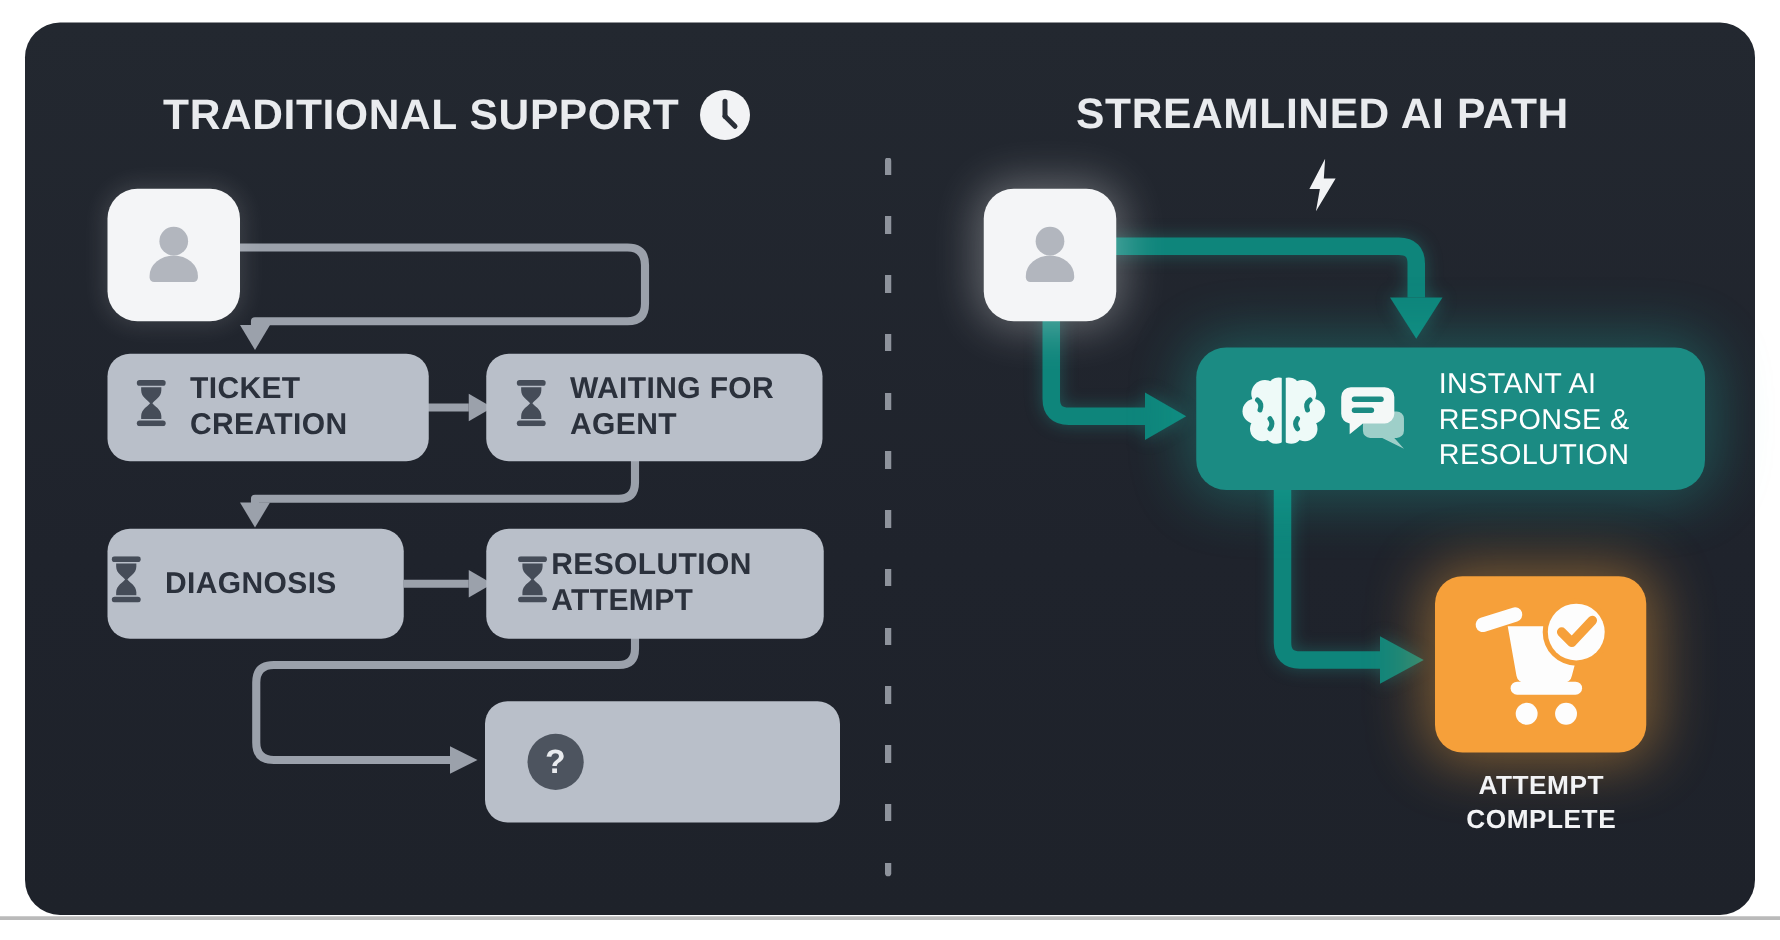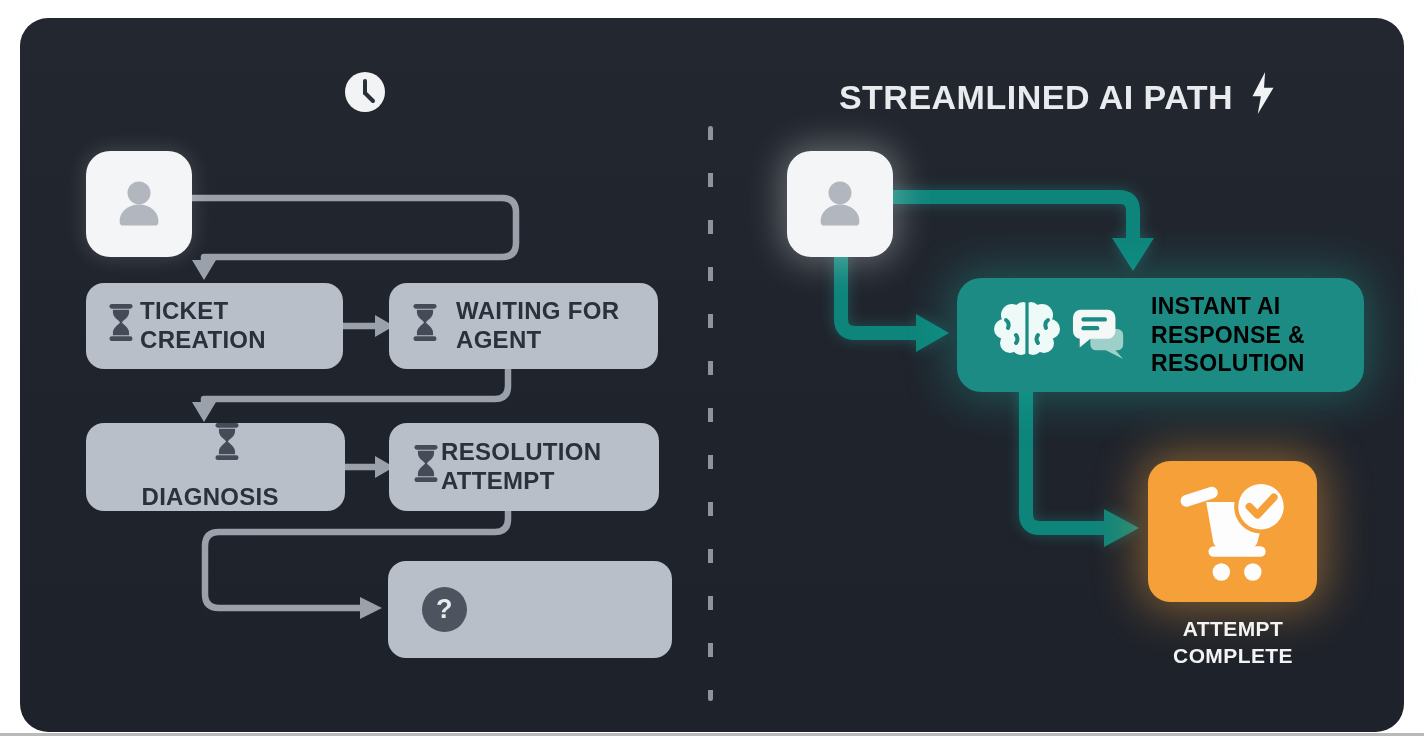--- a/index.html
+++ b/index.html
@@ -13,55 +13,55 @@
     background:linear-gradient(180deg,#232830 0%,#1f232c 60%,#1e222a 100%);
   }
   .arrows{position:absolute;left:0;top:0;width:1424px;height:752px;pointer-events:none;}
   #teal-arrows{filter:drop-shadow(0 0 7px rgba(32,190,175,.30));}
 
   .title{
     position:absolute;top:72px;display:flex;align-items:center;justify-content:center;gap:16px;
     color:#e9ebee;font-size:34px;font-weight:bold;letter-spacing:.5px;
   }
   .title-left{left:20px;width:690px;}
-  .title-right{left:712px;width:692px;}
+  .title-right{left:712px;width:692px;flex-direction:column;}
   .clock-badge{width:40px;height:40px;border-radius:50%;background:#f2f3f5;display:flex;align-items:center;justify-content:center;flex:0 0 auto;}
 
   .user-box{
     position:absolute;width:106px;height:106px;border-radius:24px;background:#f4f5f7;
     display:flex;align-items:center;justify-content:center;
   }
   .user-left{left:86px;top:151px;box-shadow:0 0 20px 2px rgba(255,255,255,.14);}
   .user-right{left:787px;top:151px;box-shadow:0 0 34px 6px rgba(255,255,255,.30);}
 
   .step{
     position:absolute;background:#b9bfc9;border-radius:18px;display:flex;align-items:center;
     color:#2b313c;font-size:24px;font-weight:bold;line-height:1.2;letter-spacing:.3px;
   }
   .step .txt{display:block;}
-  .step-ticket{left:86px;top:283px;width:237px;height:86px;padding-left:20px;gap:4px;}
+  .step-ticket{left:86px;top:283px;width:237px;height:86px;padding-left:20px;gap:16px;}
   .step-ticket .txt{width:130px;}
   .step-waiting{left:389px;top:283px;width:248px;height:86px;padding-left:21px;gap:16px;}
   .step-waiting .txt{width:168px;}
-  .step-diagnosis{left:86px;top:423px;width:237px;height:88px;padding-left:22px;gap:16px;flex-direction:column;}
+  .step-diagnosis{left:86px;top:423px;width:237px;height:88px;gap:16px;}
   .step-diagnosis .txt{width:170px;}
   .step-resolution{left:389px;top:423px;width:248px;height:88px;padding-left:22px;}
   .step-resolution .txt{width:168px;}
   .step-delayed{left:388px;top:561px;width:250px;height:97px;padding-left:34px;gap:18px;}
   .step-delayed .txt{width:125px;}
   .q-circle{
     width:45px;height:45px;border-radius:50%;background:#4d545f;color:#e9ebee;flex:0 0 auto;
     display:flex;align-items:center;justify-content:center;font-size:27px;font-weight:bold;
   }
 
   .ai-box{
     position:absolute;left:957px;top:278px;width:373px;height:114px;border-radius:24px;background:#1b8b83;
     box-shadow:0 0 46px 8px rgba(32,190,175,.32);
     display:flex;align-items:center;padding-left:34px;
-    color:#000000;font-size:23px;font-weight:bold;line-height:1.25;letter-spacing:.3px;
+    color:#ffffff;font-size:23px;font-weight:normal;line-height:1.25;letter-spacing:.3px;
   }
   .ai-box .txt{width:158px;margin-left:22px;}
   .ai-box .chat{margin-left:8px;}
 
   .purchase-box{
     position:absolute;left:1148px;top:461px;width:169px;height:141px;border-radius:22px;background:#f6a03a;
     box-shadow:0 0 46px 8px rgba(247,165,60,.45);
     display:flex;align-items:center;justify-content:center;
   }
   .purchase-label{
@@ -103,20 +103,21 @@
     </g>
     <g fill="#0e857b">
       <polygon points="1112,238 1154,238 1133,271"></polygon>
       <polygon points="916,314 916,352 949,333"></polygon>
       <polygon points="1104,509 1104,547 1139,528"></polygon>
     </g>
   </g>
 </svg>
 
 <div class="title title-left">
+  <span>TRADITIONAL SUPPORT</span>
   <span class="clock-badge">
     <svg width="40" height="40" viewBox="0 0 40 40">
       <g stroke="#2a2f38" stroke-width="4" stroke-linecap="round" fill="none">
         <path d="M20 21 V9"></path>
           <path d="M20 21 L28 29"></path>
       </g>
     </svg>
   </span>
 </div>
 <div class="title title-right">

